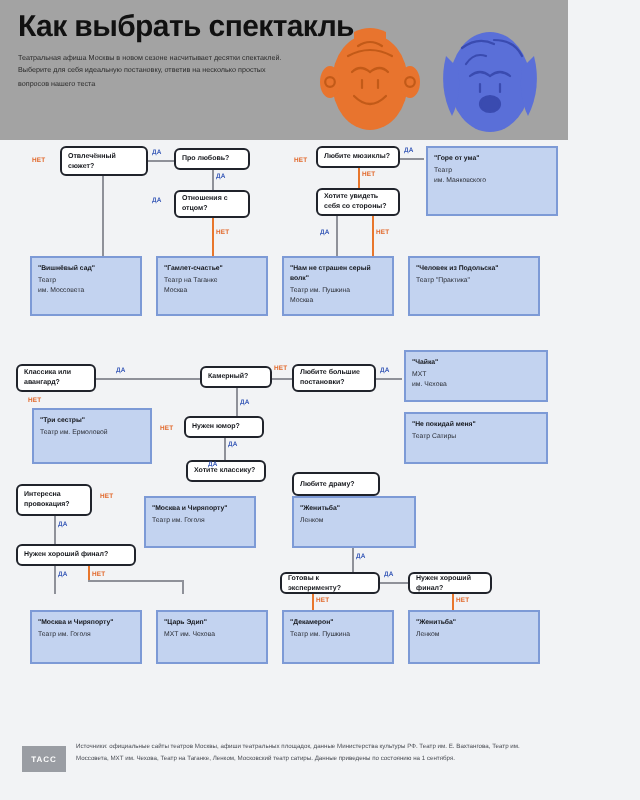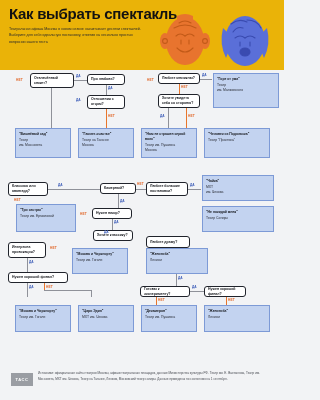--- a/index.html
+++ b/index.html
@@ -7,21 +7,21 @@
   body{
     width:284px;height:400px;overflow:hidden;
     background:#f2f3f5;
     font-family:"Liberation Sans","DejaVu Sans",sans-serif;
     color:#1a1a1a;
     position:relative;
   }
   #page{position:relative;width:284px;height:400px;overflow:hidden;}
 
   
-  .header{position:absolute;left:0;top:0;width:284px;height:70px;background:#eab308;}
+  .header{position:absolute;left:0;top:0;width:284px;height:70px;background:#a3a3a3;}
   .hdr-title{
     position:absolute;left:9px;top:5px;
     font-size:15px;font-weight:bold;letter-spacing:-0.3px;
     color:#111;white-space:nowrap;
   }
   .hdr-sub{
     position:absolute;left:9px;top:26px;width:140px;
     font-size:3.6px;line-height:1.75;color:#2b2b2b;
   }
   .masks{position:absolute;left:155px;top:14px;width:125px;height:54px;}

